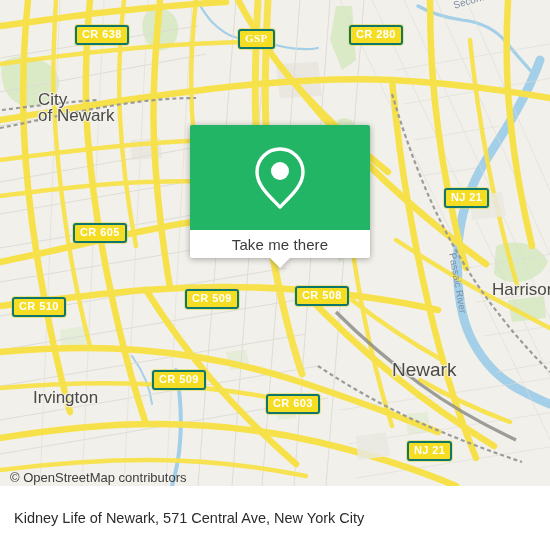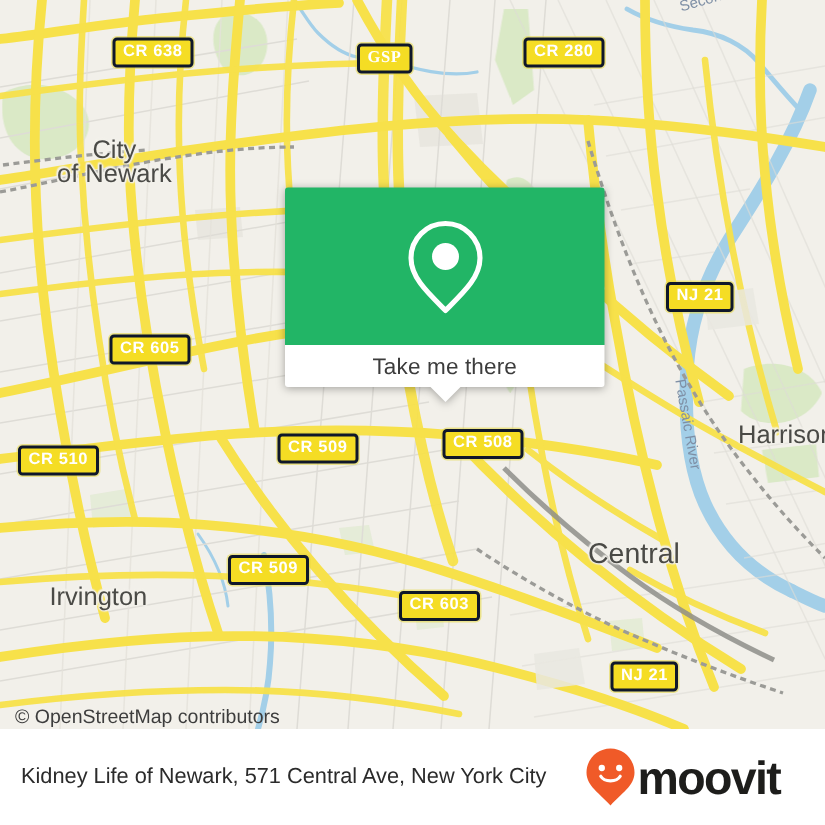--- a/index.html
+++ b/index.html
@@ -34,54 +34,53 @@
   .map-label {
     position: absolute;
     font-family: "Liberation Sans", sans-serif;
     color: #5b5b57;
     white-space: nowrap;
     pointer-events: none;
     text-shadow:
       1px 0 1px #f2f0ea, -1px 0 1px #f2f0ea,
       0 1px 1px #f2f0ea, 0 -1px 1px #f2f0ea,
       1px 1px 1px #f2f0ea, -1px -1px 1px #f2f0ea;
-    text-align: center;
   }
   .city-label { font-size: 17px; color: #4a4a46; line-height: 16px; }
   .river-label {
     position: absolute;
     font-size: 10px;
     color: #7e8fa5;
     white-space: nowrap;
     pointer-events: none;
   }
 
   
   .shield {
     position: absolute;
     background: #f5dd24;
-    border: 2px solid #0f172a;
+    border: 2px solid #0f766e;
     border-radius: 3px;
     color: #ffffff;
     font-size: 11px;
     font-weight: bold;
     letter-spacing: .4px;
     padding: 1px 5px 2px 5px;
     line-height: 13px;
     white-space: nowrap;
     box-shadow: 0 0 0 1px rgba(230,215,60,.55);
     pointer-events: none;
   }
 
   
   #popup {
     position: absolute;
     left: 190px;
     top: 125px;
-    width: 213px;
+    width: 180px;
     filter: drop-shadow(0 1px 3px rgba(0,0,0,.33));
   }
   #popup-top {
     height: 105px;
     background: #22b566;
     border-radius: 2px 2px 0 0;
     display: flex;
     align-items: center;
     justify-content: center;
   }
@@ -307,21 +306,21 @@
         <path d="M470,196 L502,192 L506,216 L472,220 Z"></path>
         <path d="M356,436 L386,432 L390,456 L358,460 Z"></path>
       </g>
     </svg>
 
     <div class="map-label city-label" style="left:38px; top:92px;">
       <div>City</div>
       <div>of Newark</div>
     </div>
     <div class="map-label city-label" style="left:33px; top:390px;">Irvington</div>
-    <div class="map-label city-label" style="left:392px; top:362px; font-size:19px;">Central</div>
+    <div class="map-label city-label" style="left:392px; top:362px; font-size:19px;">Newark</div>
     <div class="map-label city-label" style="left:492px; top:282px;">Harrison</div>
 
     <div class="river-label" style="left:452px; top:0px; transform:rotate(-16deg); transform-origin:left top;">Second River</div>
     <div class="river-label" style="left:458px; top:252px; transform:rotate(80deg); transform-origin:left top;">Passaic River</div>
 
     <div class="shield" style="left:75px; top:25px;">CR 638</div>
     <div class="shield" style="left:238px; top:29px;font-family:Liberation Serif, serif;">GSP</div>
     <div class="shield" style="left:349px; top:25px;">CR 280</div>
     <div class="shield" style="left:444px; top:188px;">NJ 21</div>
     <div class="shield" style="left:73px; top:223px;">CR 605</div>
@@ -343,24 +342,15 @@
         <span id="popup-cta">Take me there</span>
         <div id="popup-tail"></div>
       </div>
     </div>
 
     <div id="attribution">© OpenStreetMap contributors</div>
   </div>
 
   <div id="footer">
     <div id="footer-title">Kidney Life of Newark, 571 Central Ave, New York City</div>
-    <div id="brand">
-      <svg width="34" height="40" viewBox="0 0 34 40">
-        <path d="M17 1 C8.2 1 1 8.2 1 17 C1 26 10 31 17 39 C24 31 33 26 33 17 C33 8.2 25.8 1 17 1 Z" fill="#f05a28"></path>
-        <circle cx="11.2" cy="14" r="2.1" fill="#ffffff"></circle>
-        <circle cx="22.8" cy="14" r="2.1" fill="#ffffff"></circle>
-        <path d="M10.5 19.5 C13 23.6 21 23.6 23.5 19.5" fill="none" stroke="#ffffff" stroke-width="2.1" stroke-linecap="round"></path>
-      </svg>
-      <span id="brand-text">moovit</span>
-    </div>
   </div>
 
 </div>
 
 </body></html>

